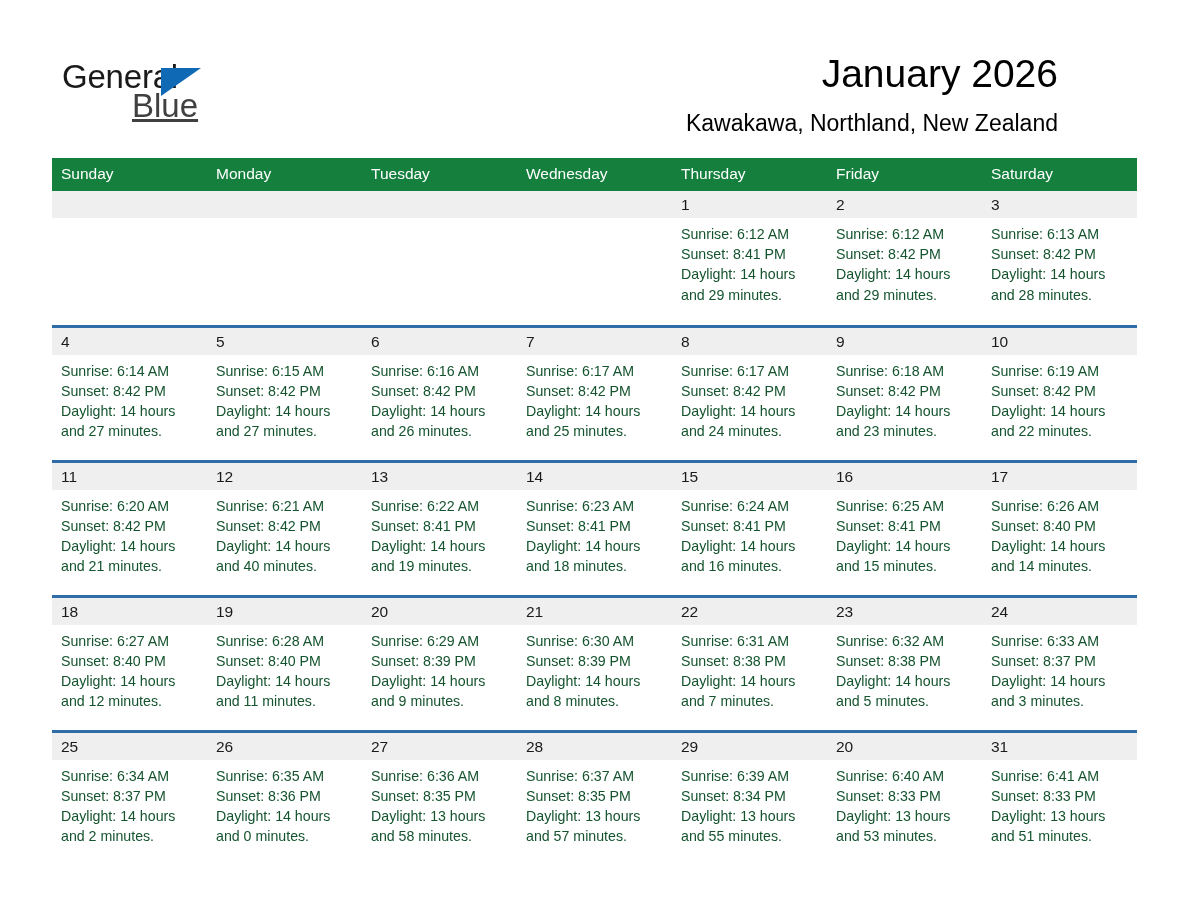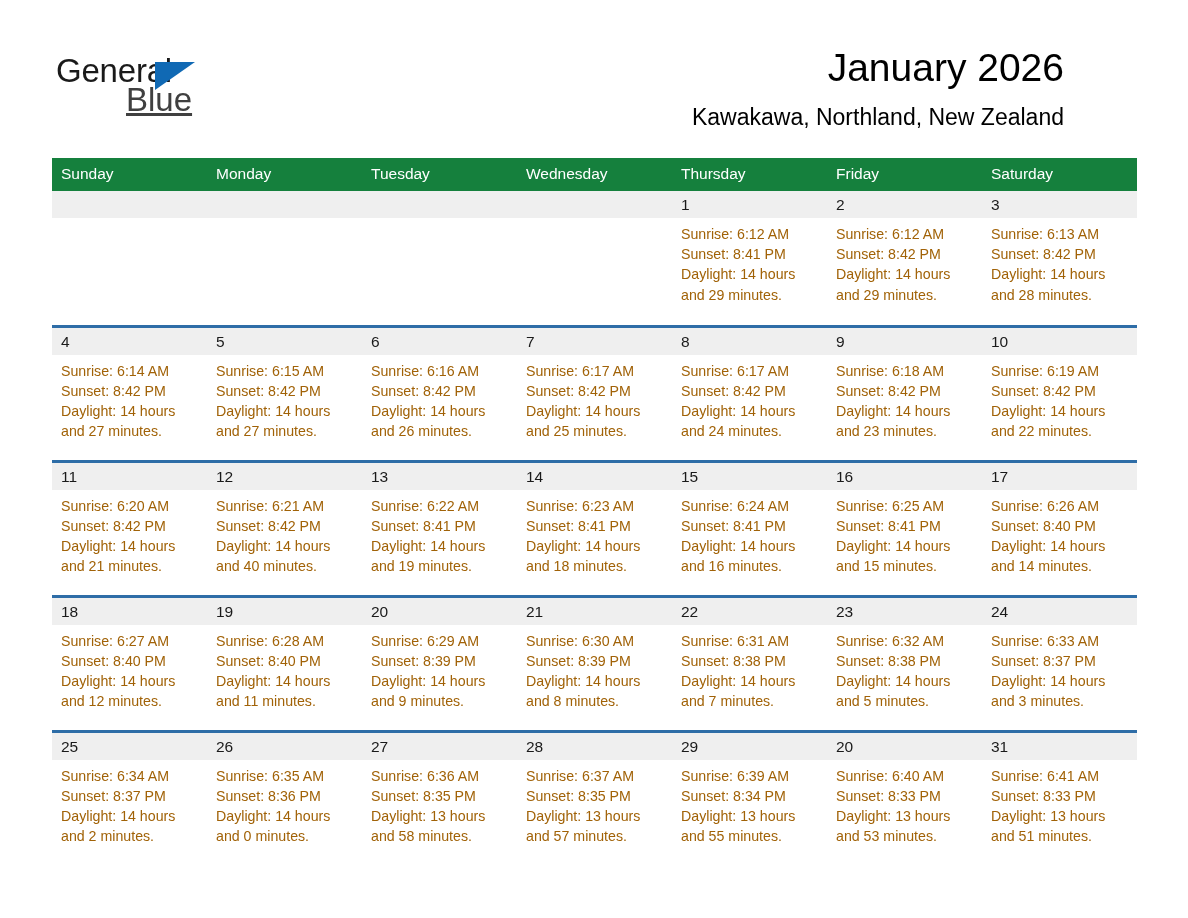--- a/index.html
+++ b/index.html
@@ -14,21 +14,21 @@
     height: 918px;
     font-family: "Liberation Sans", sans-serif;
     color: #000000;
     overflow: hidden;
   }
 
   .page {
     position: relative;
     width: 1120px;
     height: 918px;
-    padding: 0;
+    padding: 6px;
   }
 
   
   .topbar {
     position: relative;
     height: 118px;
     padding: 0 52px;
   }
 
   .logo {
@@ -130,21 +130,21 @@
     height: 27px;
     padding: 3px 0 0 9px;
     font-size: 15.5px;
     line-height: 22px;
     color: #1a1a1a;
   }
   .cell-body {
     padding: 6px 8px 0 9px;
     font-size: 14.2px;
     line-height: 20.2px;
-    color: #a16207;
+    color: #14532d;
   }
   .cell-body div { white-space: nowrap; }
   td.empty .daynum-band { background: #efefef; }
 </style>
 </head>
 <body>
 
 <div class="page">
 
   <div class="topbar">

